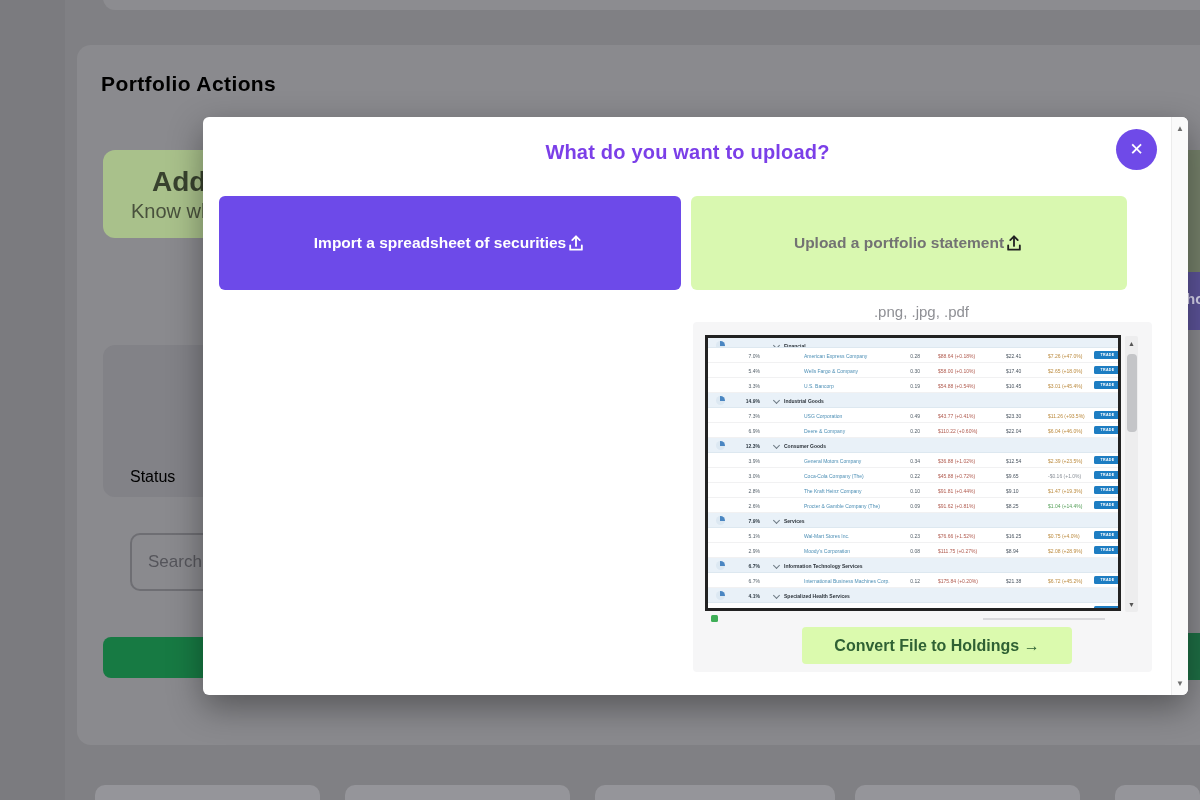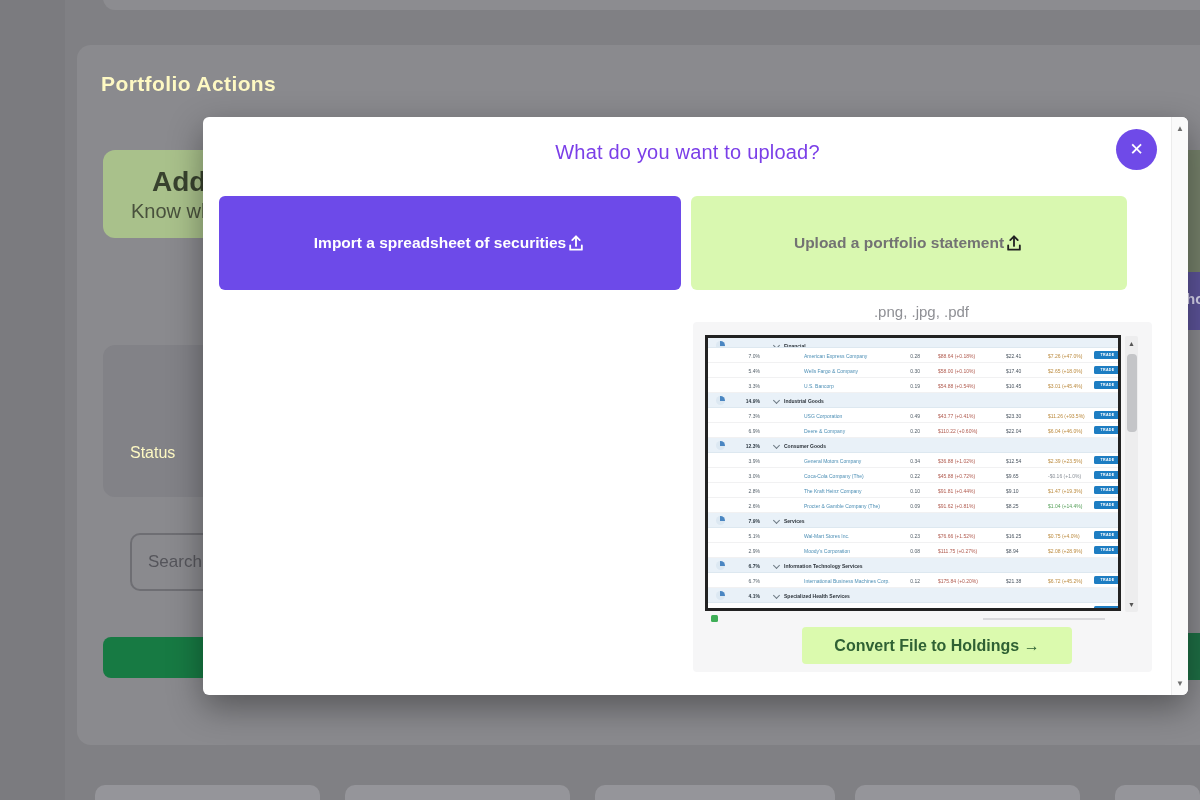--- a/index.html
+++ b/index.html
@@ -4,47 +4,47 @@
 <style>
   html,body{margin:0;padding:0;}
   body{font-family:"Liberation Sans",sans-serif;background:#7b7b7f;}
   #stage{position:relative;width:1200px;height:800px;overflow:hidden;background:#7b7b7f;}
   .abs{position:absolute;}
 
   
   #page-area{left:65px;top:0;width:1135px;height:800px;background:#808084;}
   #top-card{left:103px;top:-30px;width:1110px;height:40px;background:#8c8c90;border-radius:12px;}
   #main-card{left:77px;top:45px;width:1140px;height:700px;background:#8a8a8e;border-radius:14px;}
-  #bg-section-title{left:101px;top:72px;font-size:21px;font-weight:600;color:#fef9c3;letter-spacing:.4px;}
+  #bg-section-title{left:101px;top:72px;font-size:21px;font-weight:600;color:#000000;letter-spacing:.4px;}
   #add-card{left:103px;top:150px;width:330px;height:88px;background:#a9c18b;border-radius:12px;}
   #add-card-title{left:152px;top:166px;font-size:28px;font-weight:bold;color:#38422e;}
   #add-card-subtitle{left:131px;top:200px;font-size:20px;color:#49513d;}
   #sub-panel{left:103px;top:345px;width:290px;height:152px;background:#828287;border-radius:12px;}
-  #status-label{left:130px;top:444px;font-size:16px;color:#fef9c3;}
+  #status-label{left:130px;top:468px;font-size:16px;color:#000000;}
   #search-input{left:130px;top:533px;width:270px;height:58px;background:transparent;border:2px solid #6e6e73;
     border-radius:10px;font-size:17px;color:#55555b;padding:0 16px;box-sizing:border-box;outline:none;
     font-family:"Liberation Sans",sans-serif;}
   #search-input::placeholder{color:#55555b;opacity:1;}
   #green-action-button{left:103px;top:637px;width:270px;height:41px;background:#177a43;border-radius:8px;border:none;}
   .bottom-card{top:785px;height:20px;background:#95959a;border-radius:10px 10px 0 0;}
   #frag-green-top{left:1188px;top:150px;width:12px;height:122px;background:#75816a;}
   #frag-purple{left:1188px;top:272px;width:12px;height:58px;background:#5c5399;color:#d9d6ef;font-size:15px;
     font-weight:600;overflow:hidden;}
   #frag-purple span{position:absolute;left:-2px;top:18px;}
   #frag-green-bottom{left:1188px;top:633px;width:12px;height:47px;background:#1e6f45;}
 
   
   #modal{left:203px;top:117px;width:985px;height:578px;background:#ffffff;border-radius:6px;
     box-shadow:0 12px 34px rgba(0,0,0,.38);}
   #modal-scrollbar{position:absolute;right:0;top:0;width:16px;height:578px;background:#fafafa;
     border-left:1px solid #ececec;border-radius:0 6px 6px 0;}
   .sb-arrow{position:absolute;left:0;width:16px;text-align:center;font-size:8px;color:#6f6f6f;cursor:default;}
   #modal-sb-up{top:7px;}
   #modal-sb-down{bottom:7px;}
-  #modal-title{position:absolute;left:0;top:24px;width:969px;text-align:center;font-size:20px;font-weight:normal;
+  #modal-title{position:absolute;left:0;top:24px;width:969px;text-align:center;font-size:20px;font-weight:bold;
     color:#7b3fe8;letter-spacing:.2px;}
   #modal-close{position:absolute;left:913px;top:12px;width:41px;height:41px;border-radius:50%;background:#6f4ae8;
     border:none;color:#ffffff;font-size:17px;line-height:41px;text-align:center;cursor:pointer;padding:0;}
   .big-btn{position:absolute;top:79px;height:94px;border:none;border-radius:6px;display:flex;align-items:center;
     justify-content:center;gap:0;font-family:"Liberation Sans",sans-serif;font-size:15.5px;font-weight:bold;
     cursor:pointer;}
   #import-button{left:16px;width:462px;background:#6d4ae9;color:#ffffff;}
   #upload-button{left:488px;width:436px;background:#d9f8b0;color:#737373;}
   .upload-ic{display:inline-block;}
   .caption{position:absolute;top:186px;font-size:15px;color:#8f9095;text-align:center;}

